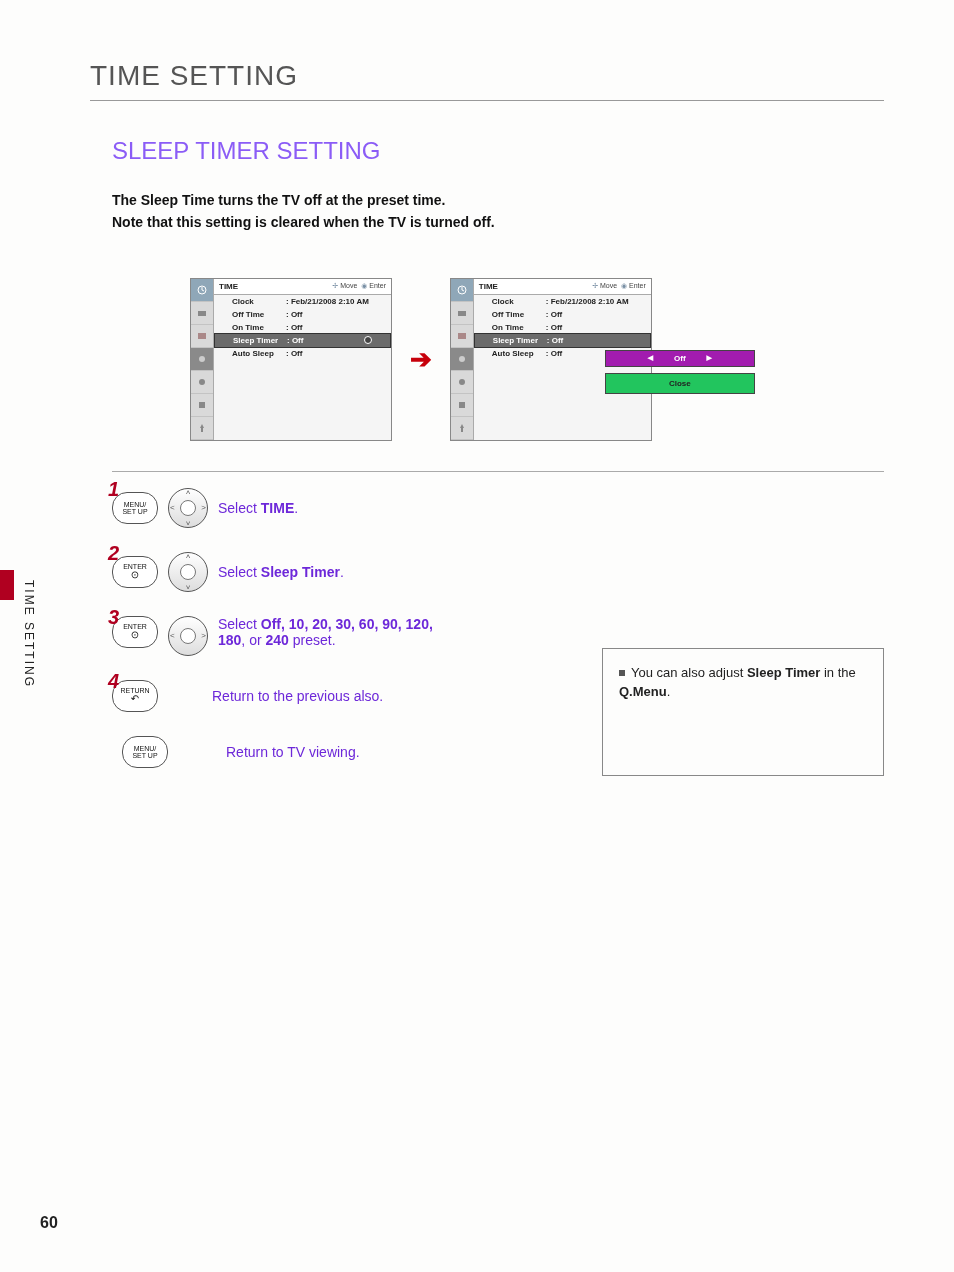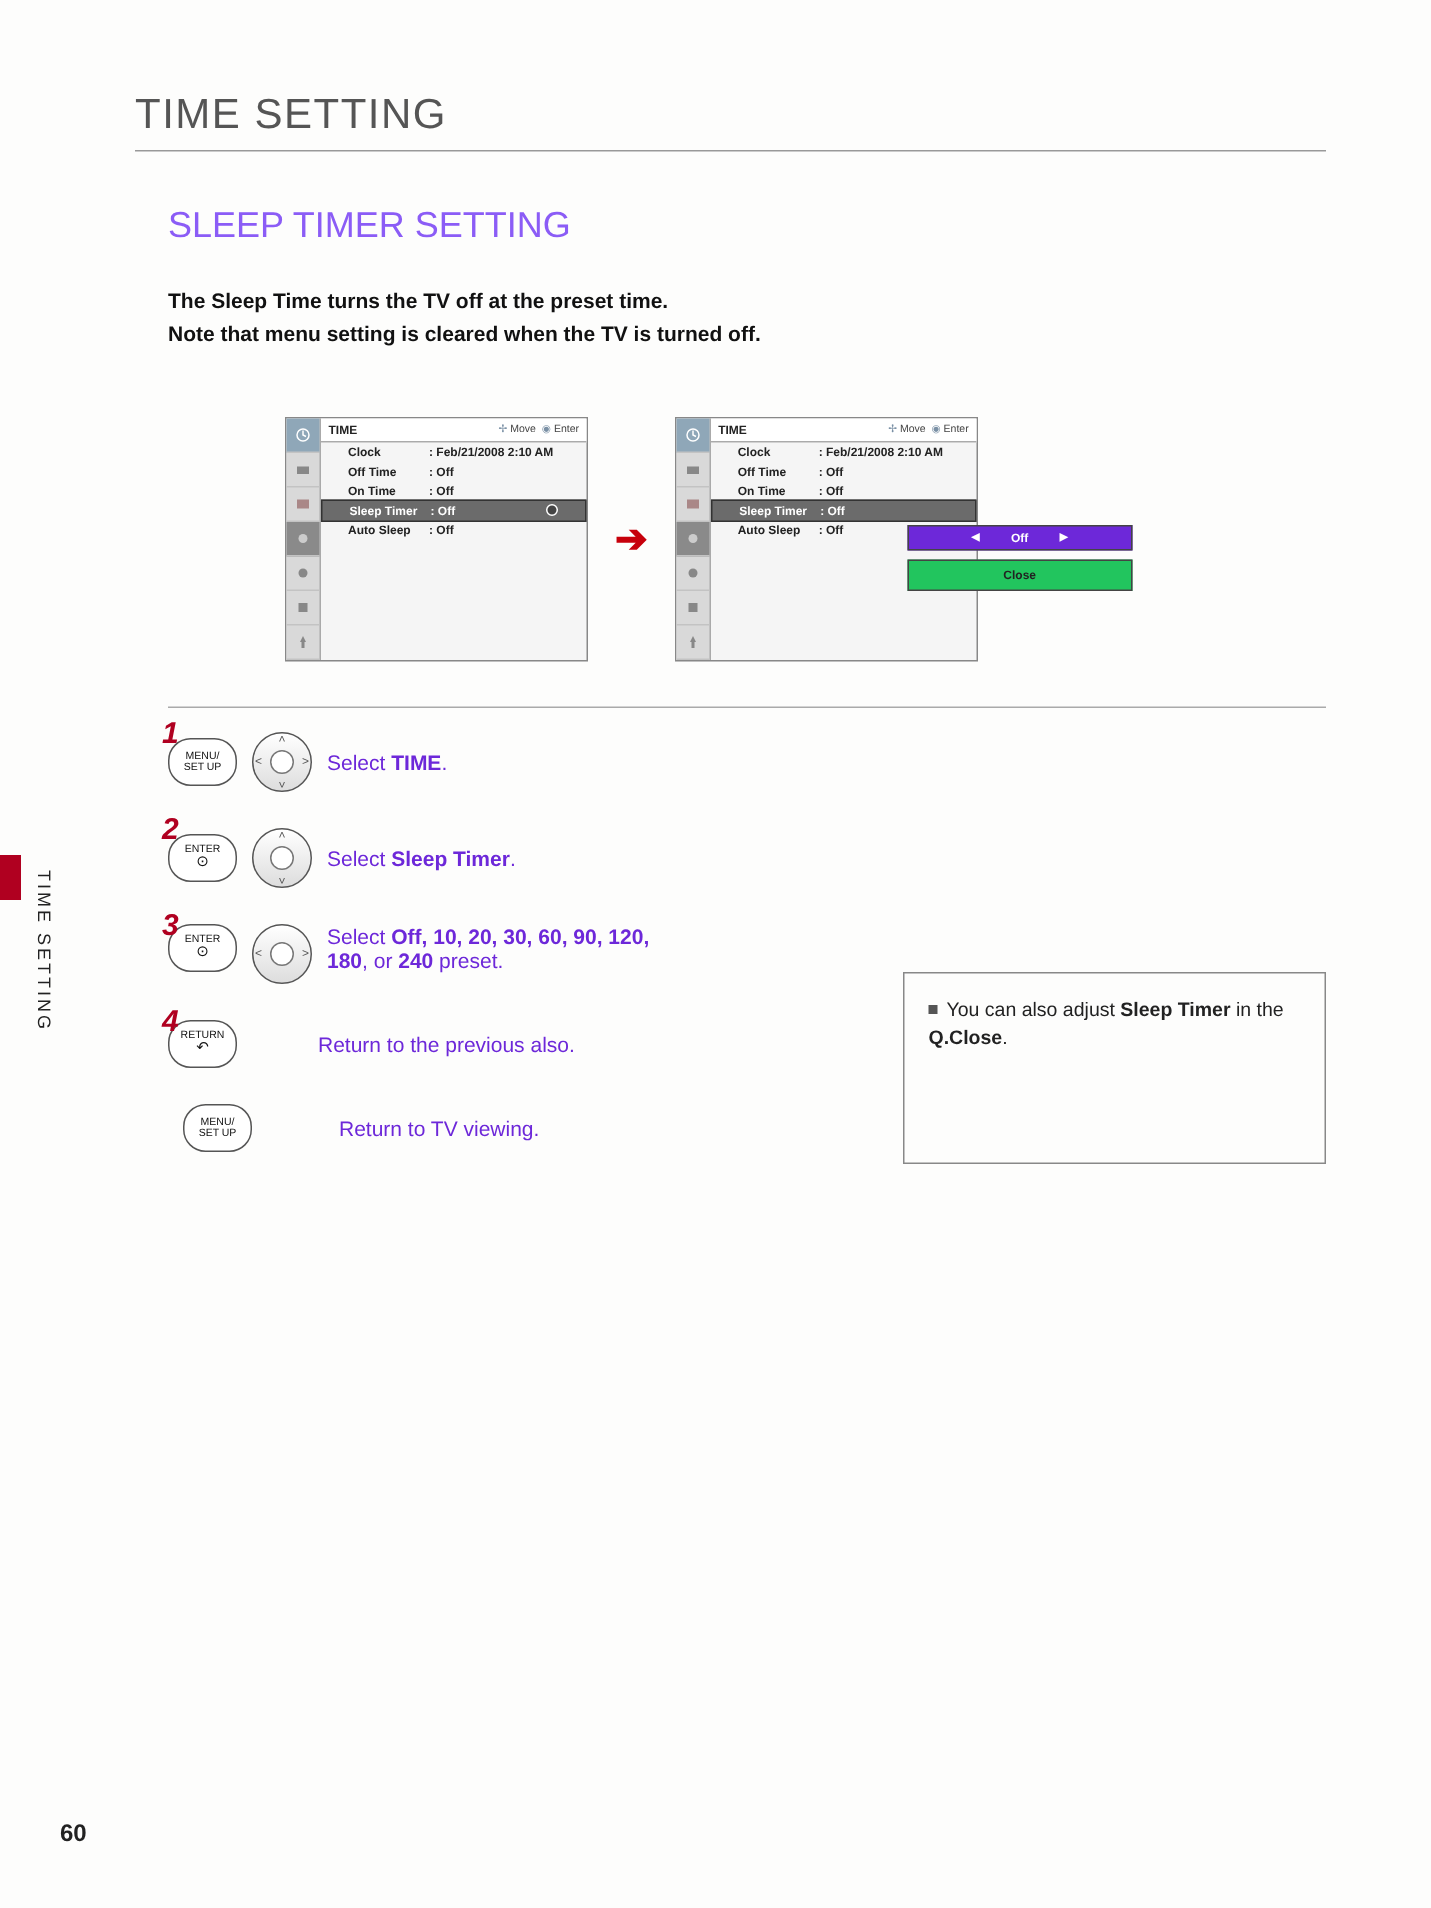--- a/index.html
+++ b/index.html
@@ -111,21 +111,21 @@
     position:relative;
   }
   .popup {
     position:absolute;
     left:155px;
     top:72px;
     width:150px;
   }
   .popup-btn {
     border:1px solid #444;
-    background:#6d28d9;
+    background:#a21caf;
     color:#fff;
     font-size:8px;
     font-weight:600;
     text-align:center;
     padding:3px 0;
     display:flex;
     align-items:center;
     justify-content:center;
     gap:21px;
     margin-bottom:6px;
@@ -258,21 +258,21 @@
 </head>
 <body>
 
 <div class="page">
   <h1 class="main-title">TIME SETTING</h1>
   <hr class="rule">
   <h2 class="sub-title">SLEEP TIMER SETTING</h2>
 
   <div class="intro">
     <div>The Sleep Time turns the TV off at the preset time.</div>
-    <div>Note that menu setting is cleared when the TV is turned off.</div>
+    <div>Note that this setting is cleared when the TV is turned off.</div>
   </div>
 
   <div class="osd-row">
 
     <div class="osd">
       <div class="osd-sidebar">
         <div class="side-icon" style="background:#8fa7b8;">
           <svg class="icon8" viewBox="0 0 10 10">
               <circle cx="5" cy="5" r="4" fill="none" stroke="#fff" stroke-width="1"></circle>
               <path d="M5 2v3l2 1" stroke="#fff" stroke-width="1" fill="none"></path>
@@ -492,20 +492,20 @@
       <div class="post-step">
         <div class="remote-btn">
           <span style="white-space:pre;text-align:center;">MENU/
 SET UP</span>
         </div>
         <div class="txt step-text" style="margin-left:44px;">Return to TV viewing.</div>
       </div>
     </div>
 
     <div class="tip-box">
-      <span class="sq"></span><span>You can also adjust </span><b>Sleep Timer</b><span> in the </span><b>Q.Close</b><span>.</span>
+      <span class="sq"></span><span>You can also adjust </span><b>Sleep Timer</b><span> in the </span><b>Q.Menu</b><span>.</span>
     </div>
   </div>
 </div>
 
 <div class="side-marker"></div>
 <div class="side-tab">TIME SETTING</div>
 <div class="page-num">60</div>
 
 </body></html>

